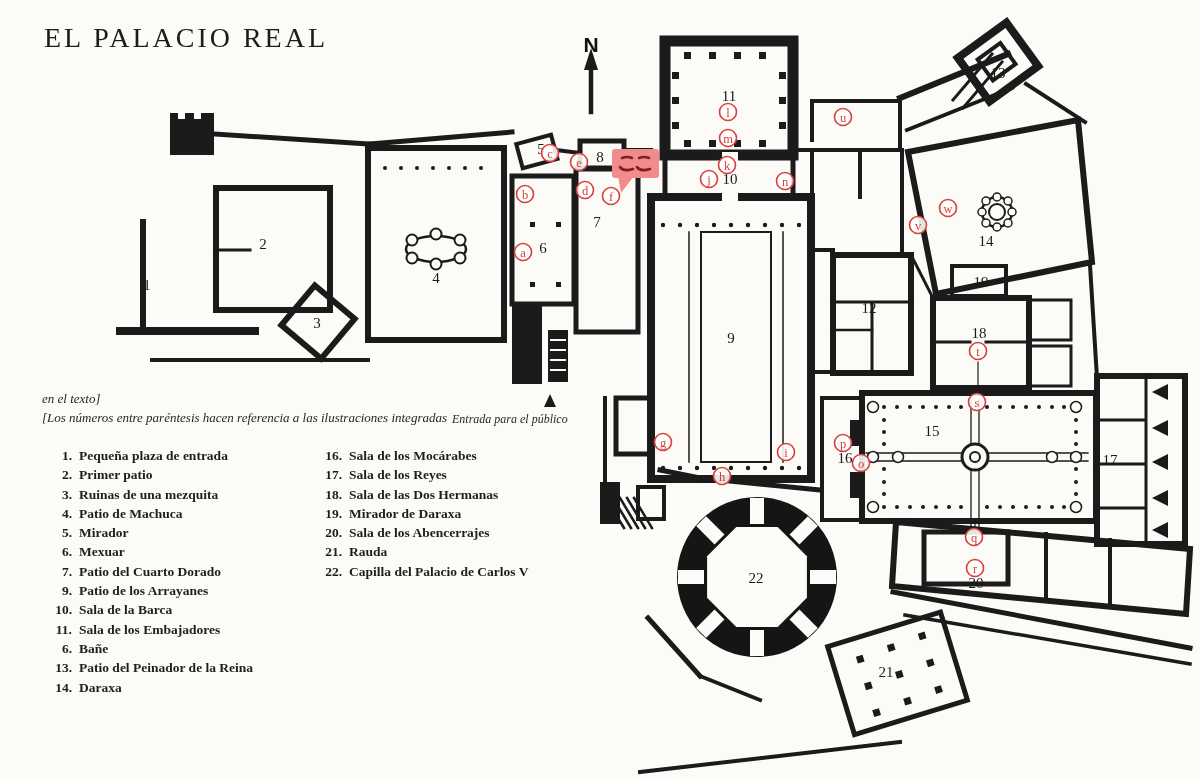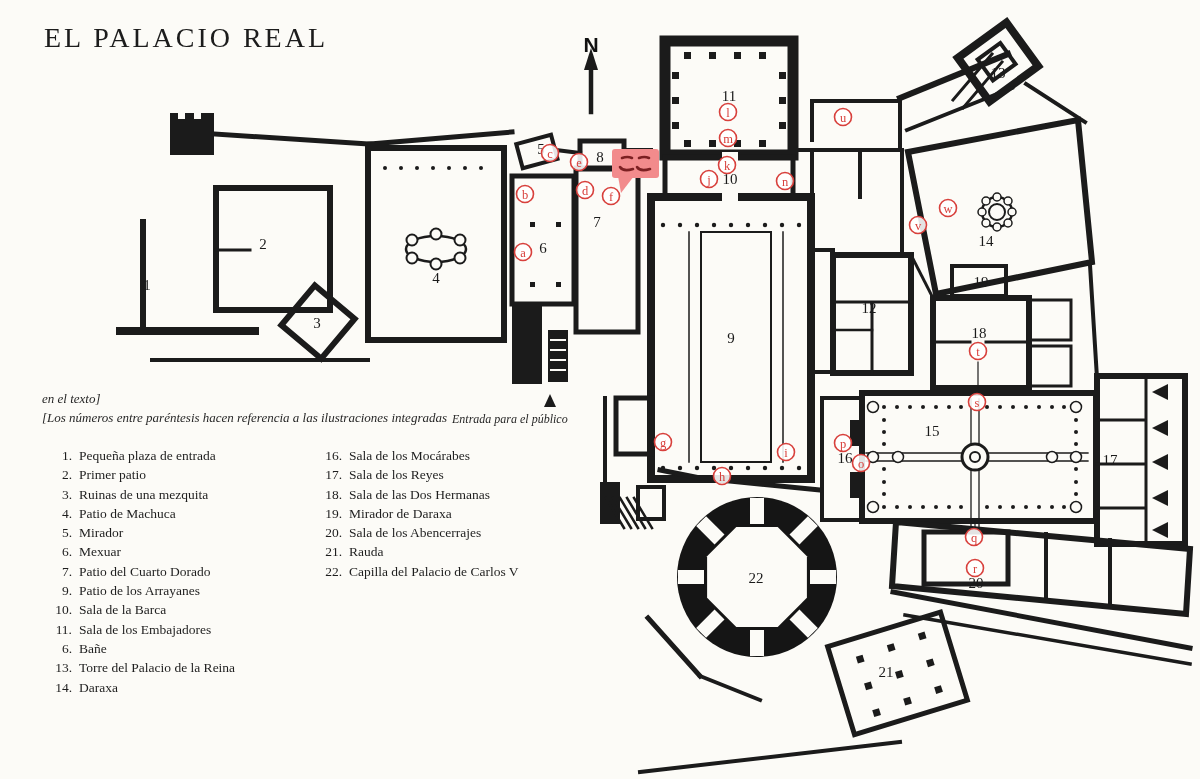--- a/index.html
+++ b/index.html
@@ -17,21 +17,21 @@
     font-style:italic; font-size:13px; line-height:19px; color:#262626;
   }
   .entrance-label{
     position:absolute; left:452px; top:412px;
     font-style:italic; font-size:12px; color:#262626;
   }
   .legend{position:absolute; top:446px; font-size:13.5px; line-height:19.3px; color:#1e1e1e;}
   .legend.col1{left:46px; width:270px;}
   .legend.col2{left:316px; width:280px;}
   .legend ul{list-style:none; margin:0; padding:0;}
-  .legend li{white-space:nowrap;}
+  .legend li{white-space:nowrap;font-weight:bold;}
   .legend .num{display:inline-block; width:26px; text-align:right; margin-right:7px;}
   svg.plan{position:absolute; left:0; top:0;}
   svg .w{stroke:#1b1b1b; fill:none; stroke-linecap:square;}
   svg .f{fill:#1b1b1b; stroke:none;}
   svg .bgf{fill:#fcfbf7; stroke:none;}
   svg text.plan-num{
     font-family:"Liberation Serif", serif; font-size:15px; fill:#1a1a1a;
     text-anchor:middle; dominant-baseline:central;
   }
   svg text.plan-letter{
@@ -64,21 +64,21 @@
         <li><span class="num">2.</span><span>Primer patio</span></li>
         <li><span class="num">3.</span><span>Ruinas de una mezquita</span></li>
         <li><span class="num">4.</span><span>Patio de Machuca</span></li>
         <li><span class="num">5.</span><span>Mirador</span></li>
         <li><span class="num">6.</span><span>Mexuar</span></li>
         <li><span class="num">7.</span><span>Patio del Cuarto Dorado</span></li>
         <li><span class="num">9.</span><span>Patio de los Arrayanes</span></li>
         <li><span class="num">10.</span><span>Sala de la Barca</span></li>
         <li><span class="num">11.</span><span>Sala de los Embajadores</span></li>
         <li><span class="num">6.</span><span>Bañe</span></li>
-        <li><span class="num">13.</span><span>Torre del Palacio de la Reina</span></li>
+        <li><span class="num">13.</span><span>Patio del Peinador de la Reina</span></li>
         <li><span class="num">14.</span><span>Daraxa</span></li>
       </ul>
   </div>
   <div class="legend col2">
     <ul id="legend-col-2">
         <li><span class="num">16.</span><span>Sala de los Mocárabes</span></li>
         <li><span class="num">17.</span><span>Sala de los Reyes</span></li>
         <li><span class="num">18.</span><span>Sala de las Dos Hermanas</span></li>
         <li><span class="num">19.</span><span>Mirador de Daraxa</span></li>
         <li><span class="num">20.</span><span>Sala de los Abencerrajes</span></li>

